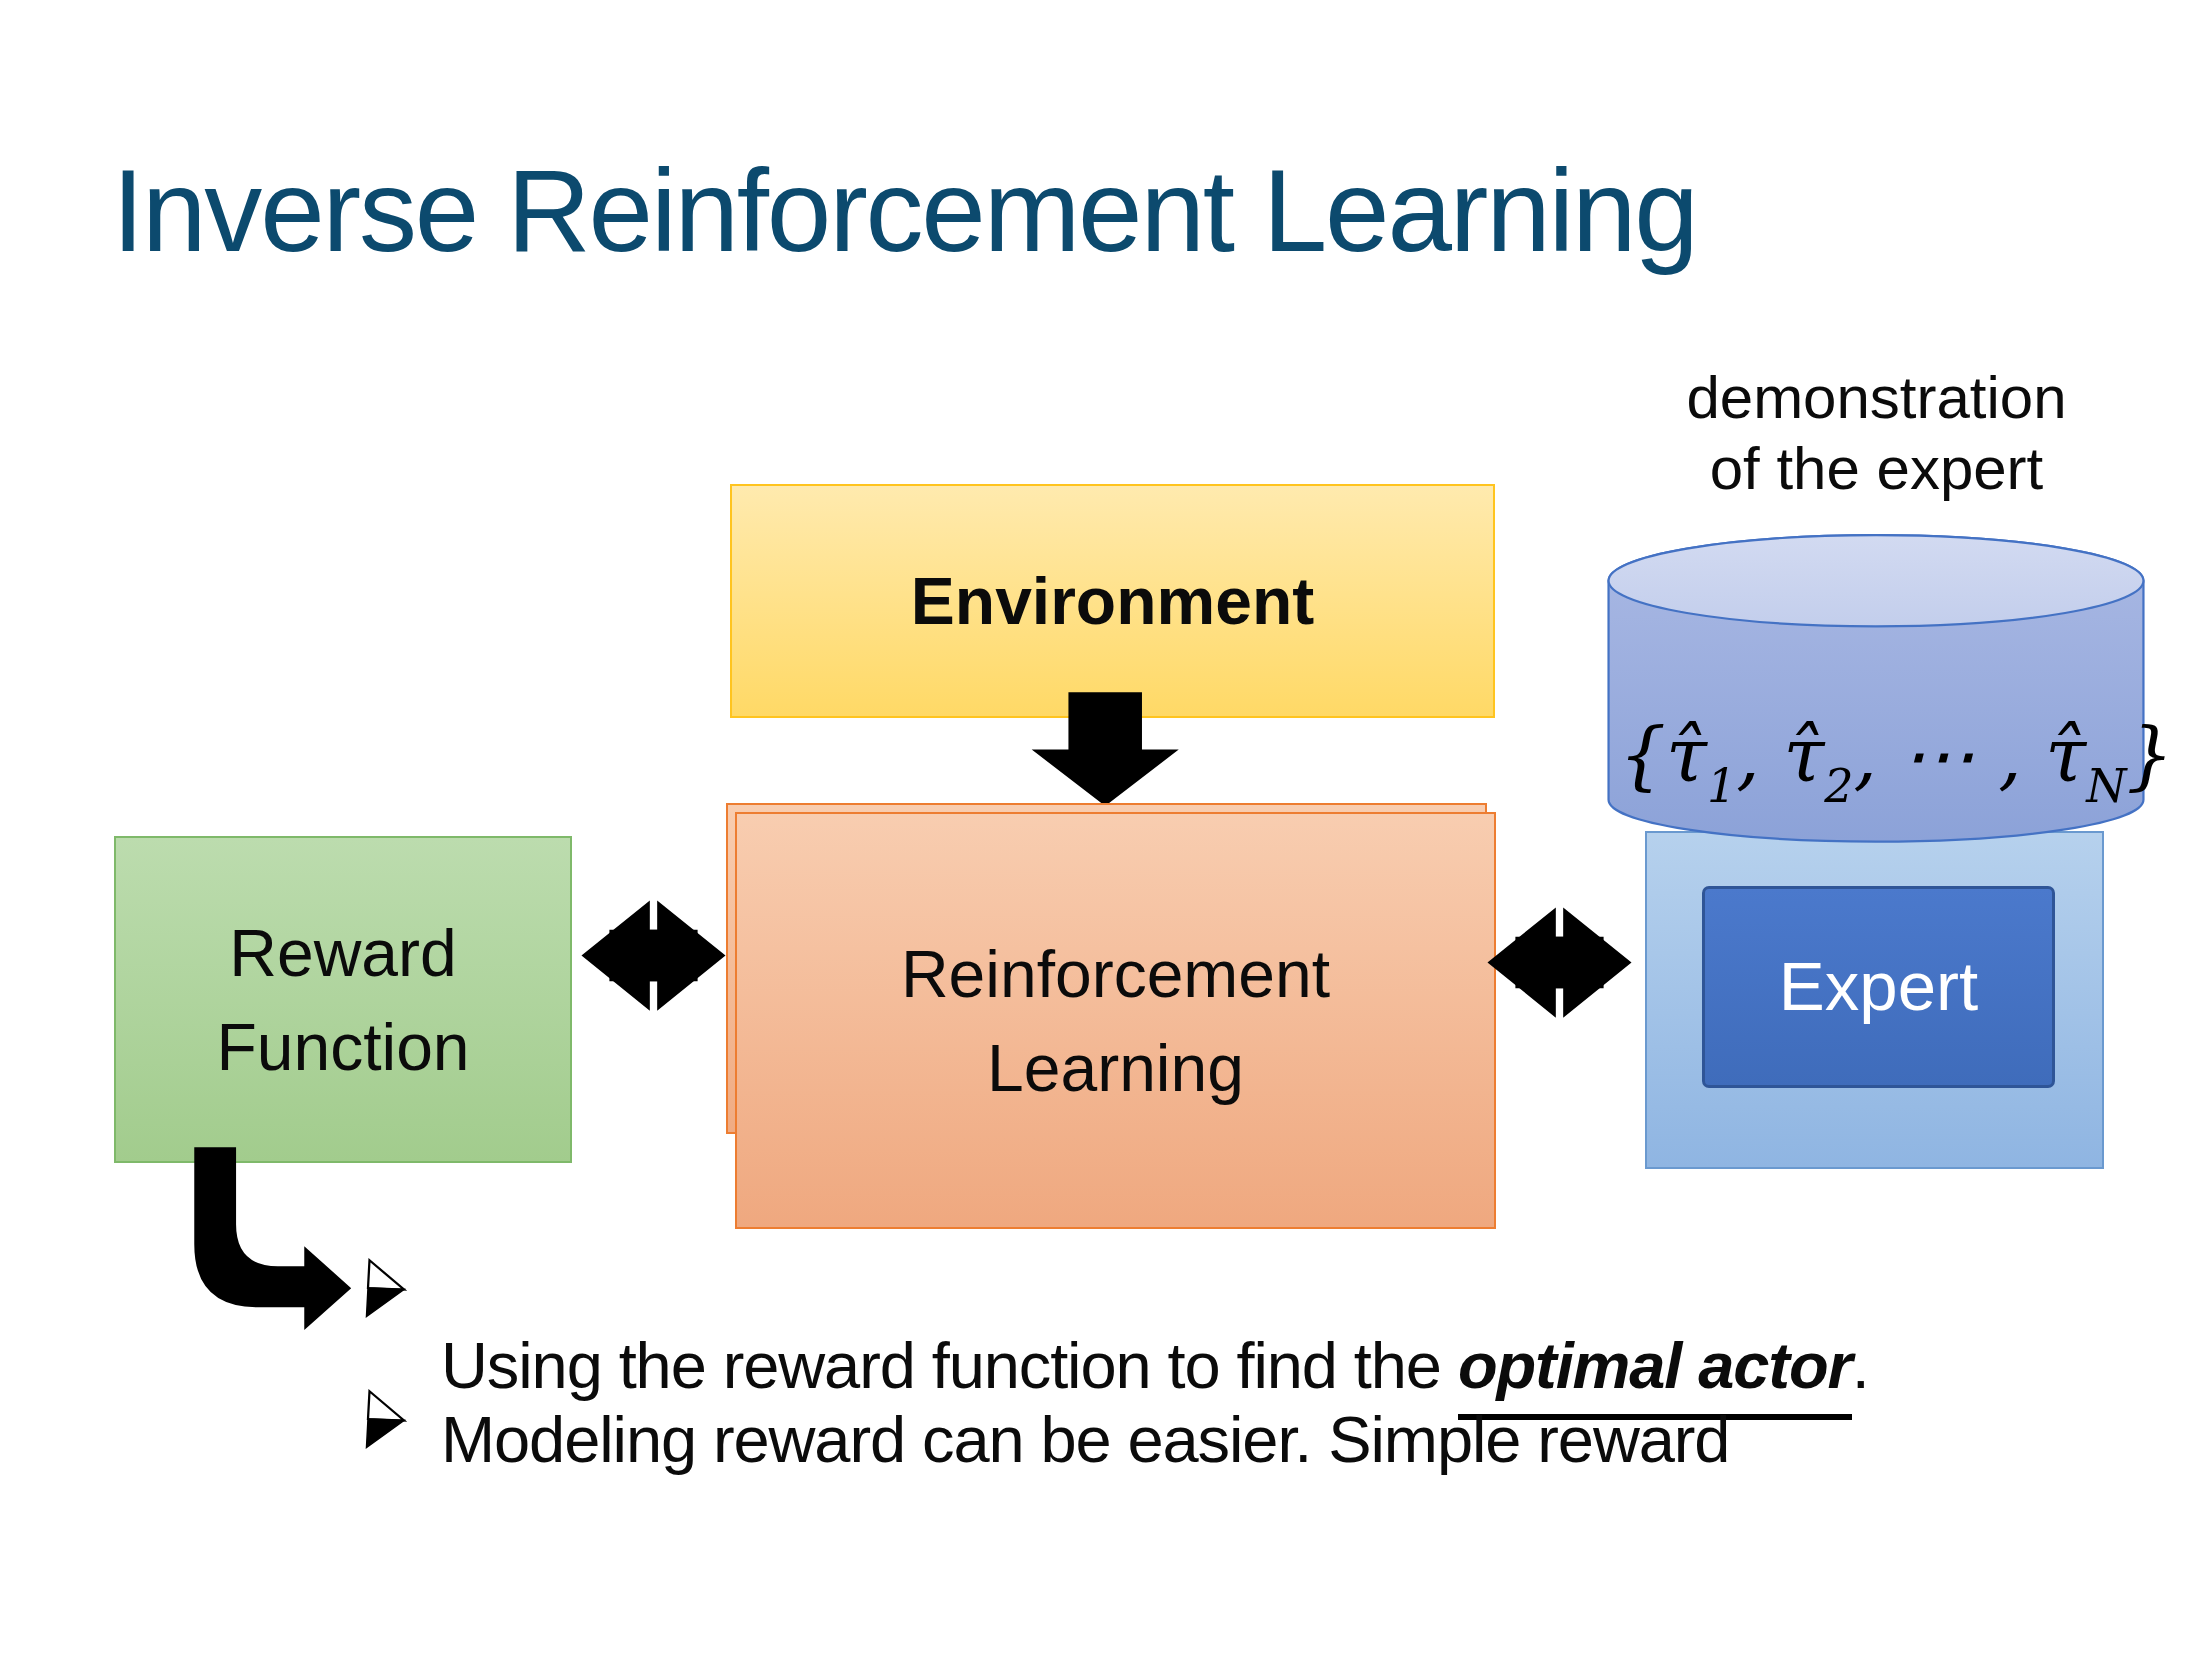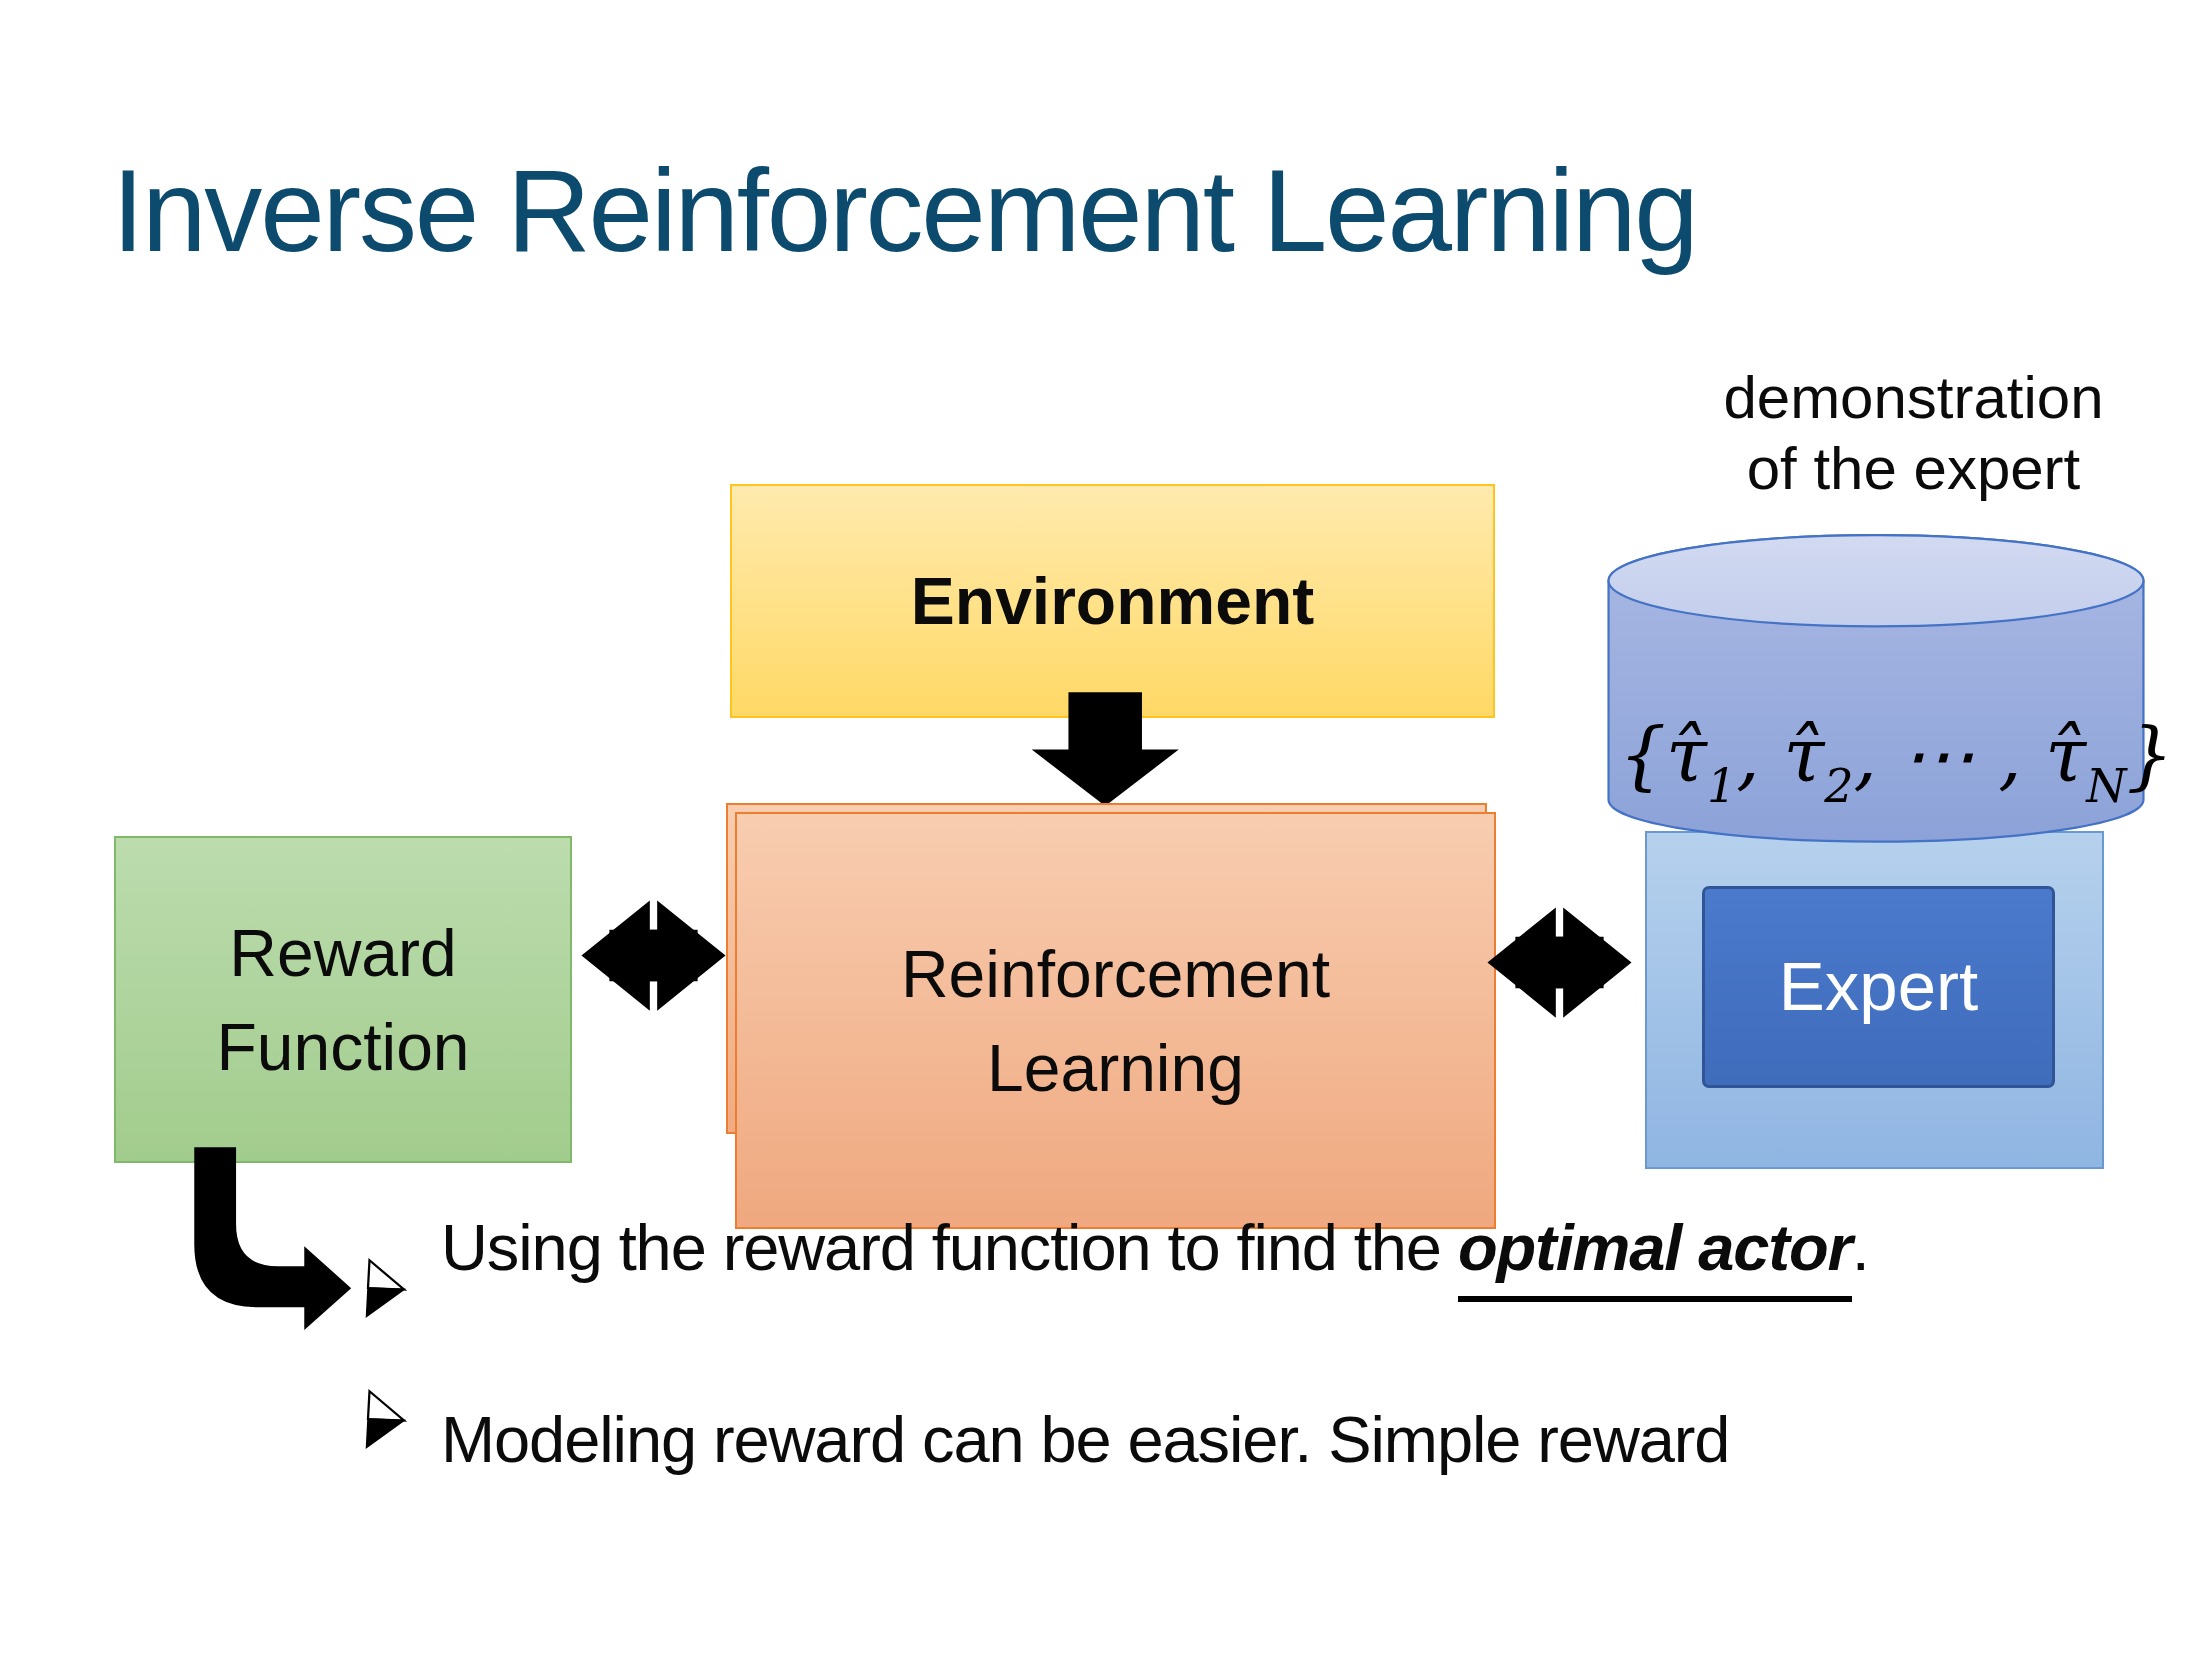--- a/index.html
+++ b/index.html
@@ -6,21 +6,21 @@
   .stage{
     position:relative;width:2205px;height:1654px;background:#ffffff;overflow:hidden;
     font-family:"Liberation Sans",sans-serif;color:#000;
   }
   .abs{position:absolute;}
   .title{
     position:absolute;left:112px;top:144px;margin:0;
     font-size:116px;font-weight:400;letter-spacing:-2.2px;color:#0c4a6e;white-space:nowrap;
   }
   .demo-label{
-    position:absolute;left:1656px;top:362px;width:515px;text-align:center;
+    position:absolute;left:1619px;top:362px;width:515px;text-align:center;
     font-size:60px;line-height:71px;color:#0b0b0b;
   }
   .box{position:absolute;display:flex;flex-direction:column;align-items:center;justify-content:center;text-align:center;}
   .box .lbl{font-size:66px;line-height:94px;color:#0b0b0b;white-space:nowrap;}
   .env{
     left:730px;top:484px;width:765px;height:234px;
     background:linear-gradient(#ffeaae,#ffd966);
     border:2.9px solid #ffc41f;box-sizing:border-box;font-weight:bold;
   }
   .reward{
@@ -130,21 +130,21 @@
   </div>
 
   <svg class="abs" style="left:184px;top:1136px;" width="176" height="206" viewBox="0 0 240 280">
     <path d="M 14 15 H 71 V 120 Q 71 177 128 177 H 164 V 150 L 228 207 L 164 264 V 233 H 100 Q 14 233 14 147 Z" fill="#000000"></path>
   </svg>
 
   <svg class="abs" style="left:363px;top:1258px;" width="46" height="63" viewBox="0 0 60 84">
     <polygon points="8,3 54,42 6,40" fill="#ffffff" stroke="#000000" stroke-width="3"></polygon>
     <polygon points="6,40 54,42 4,78" fill="#000000" stroke="#000000" stroke-width="2"></polygon>
   </svg>
-  <div class="bullet-text" style="top:1200px;"><span>Using the reward function to find the </span><span class="hl">optimal actor</span><span>.</span></div>
+  <div class="bullet-text" style="top:1318px;"><span>Using the reward function to find the </span><span class="hl">optimal actor</span><span>.</span></div>
 
   <svg class="abs" style="left:363px;top:1389px;" width="46" height="63" viewBox="0 0 60 84">
     <polygon points="8,3 54,42 6,40" fill="#ffffff" stroke="#000000" stroke-width="3"></polygon>
     <polygon points="6,40 54,42 4,78" fill="#000000" stroke="#000000" stroke-width="2"></polygon>
   </svg>
   <div class="bullet-text" style="top:1392px;">
     <div>Modeling reward can be easier. Simple reward</div>
   </div>
 
 </div>

